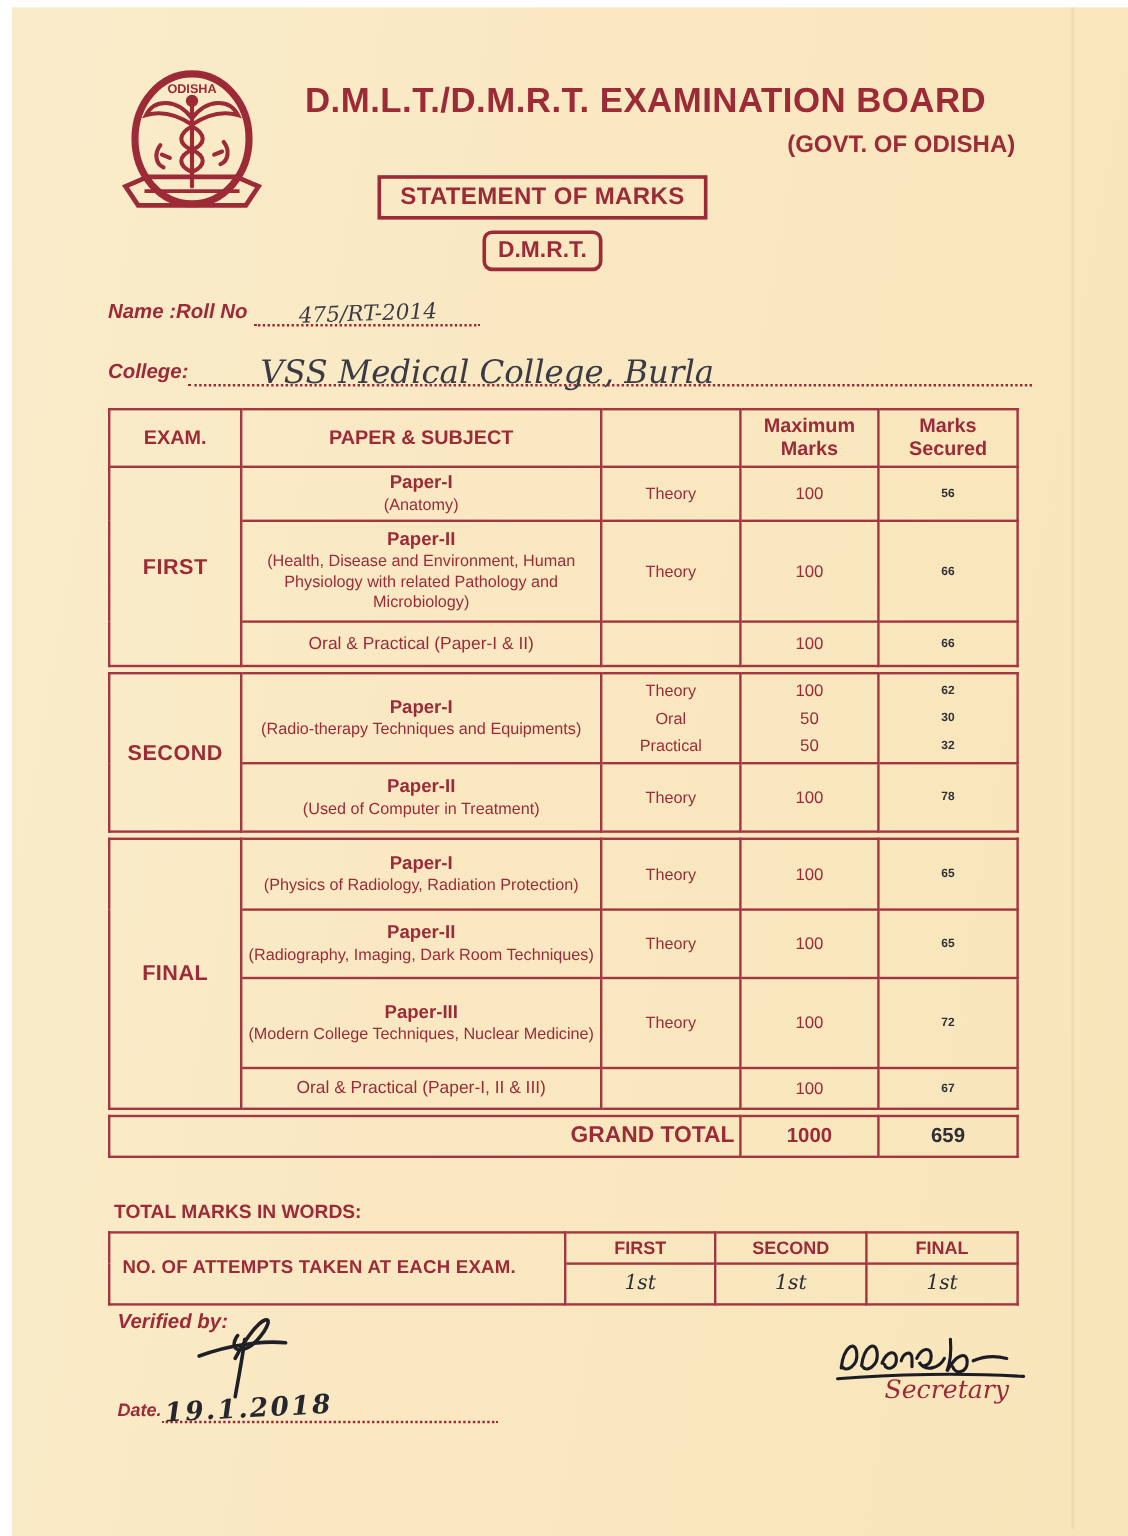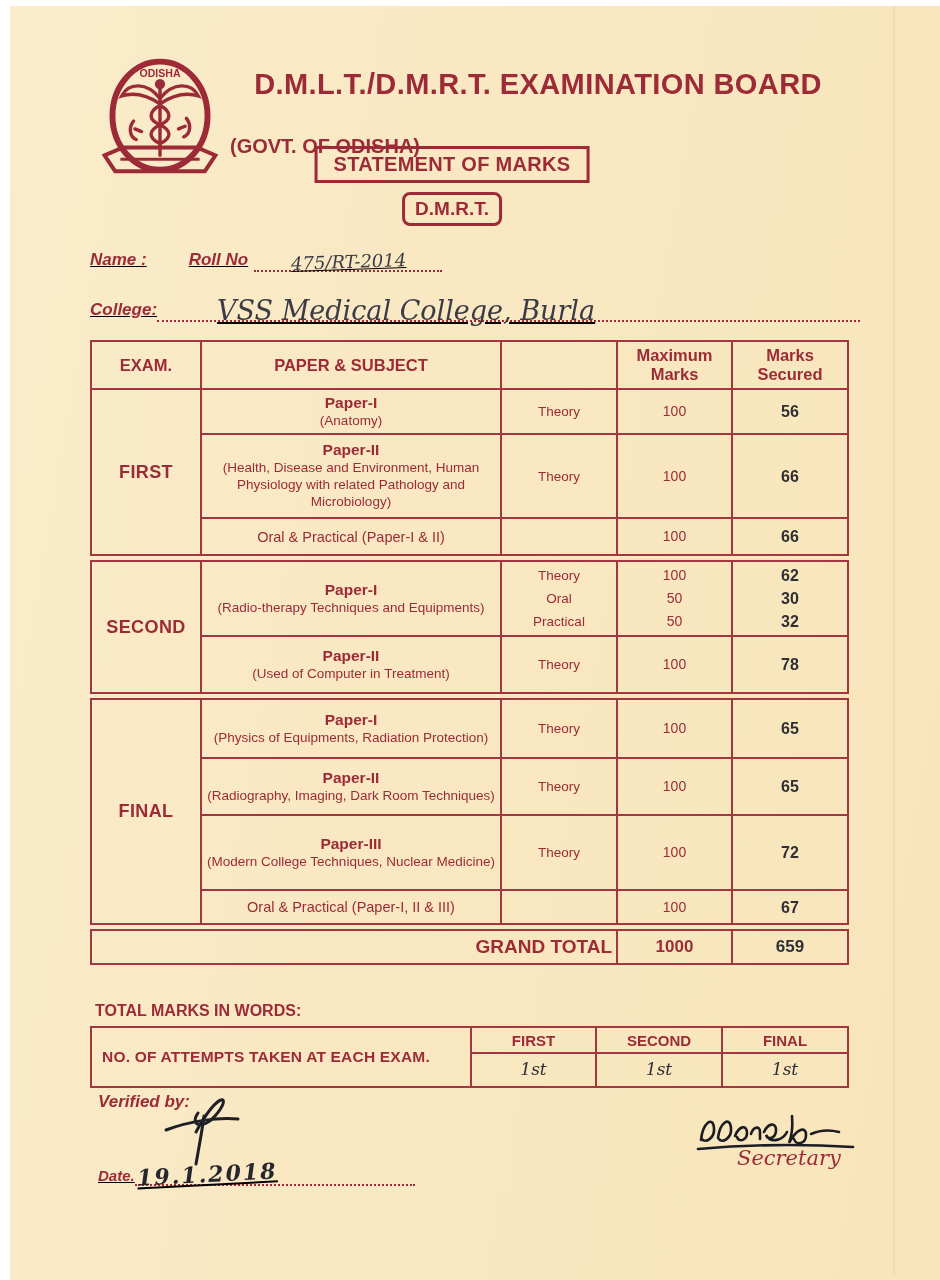--- a/index.html
+++ b/index.html
@@ -12,28 +12,28 @@
   html,body{width:940px;height:1280px;overflow:hidden;}
   body{background:#fff;font-family:"Liberation Sans",sans-serif;position:relative;}
   .paper{position:absolute;left:10px;top:6px;width:930px;height:1274px;
     background:linear-gradient(100deg,#faeccb 0%,#f9e8c2 40%,#f8e5ba 100%);}
   .crease{position:absolute;left:893px;top:0;width:2px;height:1274px;background:rgba(120,90,40,.07);}
   .abs{position:absolute;}
 
   
   .title{left:230px;top:68px;width:616px;text-align:center;font-size:29px;font-weight:bold;
     color:var(--maroon);letter-spacing:.4px;}
-  .subtitle{left:230px;top:110px;width:616px;text-align:left;font-size:20px;font-weight:bold;color:var(--maroon);margin-top:25px;}
+  .subtitle{left:230px;top:110px;width:616px;text-align:right;font-size:20px;font-weight:bold;color:var(--maroon);}
   .badge{left:452px;transform:translateX(-50%);border:3px solid var(--maroon);color:var(--maroon);
     font-weight:bold;text-align:center;background:transparent;}
   .badge.statement{top:146px;font-size:20px;padding:4px 16px;border-radius:0;letter-spacing:.3px;}
   .badge.course{top:192px;font-size:19px;padding:3px 10px;border-radius:8px;}
 
   
-  .fieldrow{display:flex;align-items:flex-end;text-decoration:underline;}
+  .fieldrow{display:flex;align-items:flex-end;}
   .flabel{color:var(--maroon);font-weight:bold;font-style:italic;font-size:17px;padding-bottom:2px;white-space:nowrap;}
   .dotline{border-bottom:2.5px dotted var(--maroon);display:flex;align-items:flex-end;}
   .hand{font-family:"DejaVu Serif",serif;font-style:italic;color:#3b3b46;line-height:1;}
   .name-row{left:90px;top:250px;width:770px;}
   .name-line{width:412px;justify-content:center;}
   .name-val{font-size:27px;margin-bottom:-4px;transform:rotate(-1deg);}
   .roll-line{width:188px;justify-content:center;margin-left:6px;}
   .roll-val{font-size:18px;margin-bottom:-1px;transform:rotate(-2deg);}
   .college-row{left:90px;top:297px;width:770px;}
   .college-line{flex:1;}
@@ -45,21 +45,21 @@
   td,th{border:2.5px solid var(--border);text-align:center;vertical-align:middle;
     color:var(--maroon);padding:2px 4px;}
   th{font-size:16.5px;font-weight:bold;height:48px;line-height:1.15;}
   .exam-cell{font-weight:bold;font-size:18px;letter-spacing:.4px;}
   .paper-title{font-weight:bold;font-size:15.5px;}
   .paper-plain{font-size:14.5px;}
   .paper-sub{font-size:13.5px;line-height:1.25;margin-top:1px;}
   .stack div{line-height:23px;}
   .type-line,.max-line{font-size:13.5px;}
   .max-line{font-size:14px;}
-  .secured-line{font-size:16px;font-weight:bold;color:var(--ink);}
+  .secured-line{font-size:10px;font-weight:bold;color:var(--ink);}
   #sec-0 tr:nth-child(1) td{height:45px}
   #sec-0 tr:nth-child(2) td{height:84px}
   #sec-0 tr:nth-child(3) td{height:37px}
   #sec-1 tr:nth-child(1) td{height:72px}
   #sec-1 tr:nth-child(2) td{height:57px}
   #sec-2 tr:nth-child(1) td{height:59px}
   #sec-2 tr:nth-child(2) td{height:57px}
   #sec-2 tr:nth-child(3) td{height:75px}
   #sec-2 tr:nth-child(4) td{height:34px}
   .gt-label{font-size:19px;font-weight:bold;text-align:right;height:34px;}
@@ -108,21 +108,21 @@
   <line x1="20" y1="79" x2="80" y2="79" stroke="#9c2b37" stroke-width="2.4"></line>
 </svg>
 
 <div class="abs title">D.M.L.T./D.M.R.T. EXAMINATION BOARD</div>
 <div class="abs subtitle">(GOVT. OF ODISHA)</div>
 <div class="abs badge statement">STATEMENT OF MARKS</div>
 <div class="abs badge course">D.M.R.T.</div>
 
 <div class="abs fieldrow name-row">
   <span class="flabel">Name :</span>
-  <span class="flabel" style="margin-left:42px;">Roll No</span>
+  <span class="flabel" style="">Roll No</span>
   <span class="dotline roll-line">
     <span class="hand roll-val" style="margin:0 auto -1px auto;">475/RT-2014</span>
   </span>
 </div>
 <div class="abs fieldrow college-row">
   <span class="flabel">College:</span>
   <span class="dotline college-line">
     <span class="hand college-val">VSS Medical College, Burla</span>
   </span>
 </div>
@@ -247,21 +247,21 @@
         <col style="width:300px">
         <col style="width:116px">
         <col style="width:115px">
         <col style="width:116px">
       </colgroup>
     <tbody id="sec-2">
         <tr>
           <td class="exam-cell" rowspan="4">FINAL</td>
           <td class="paper-cell">
             <div class="paper-title">Paper-I</div>
-            <div class="paper-sub">(Physics of Equipments, Radiation Protection)</div>
+            <div class="paper-sub">(Physics of Radiology, Radiation Protection)</div>
           </td>
           <td class="stack">
             <div class="type-line">Theory</div>
           </td>
           <td class="stack">
             <div class="max-line">100</div>
           </td>
           <td class="stack">
             <div class="secured-line">65</div>
           </td>

